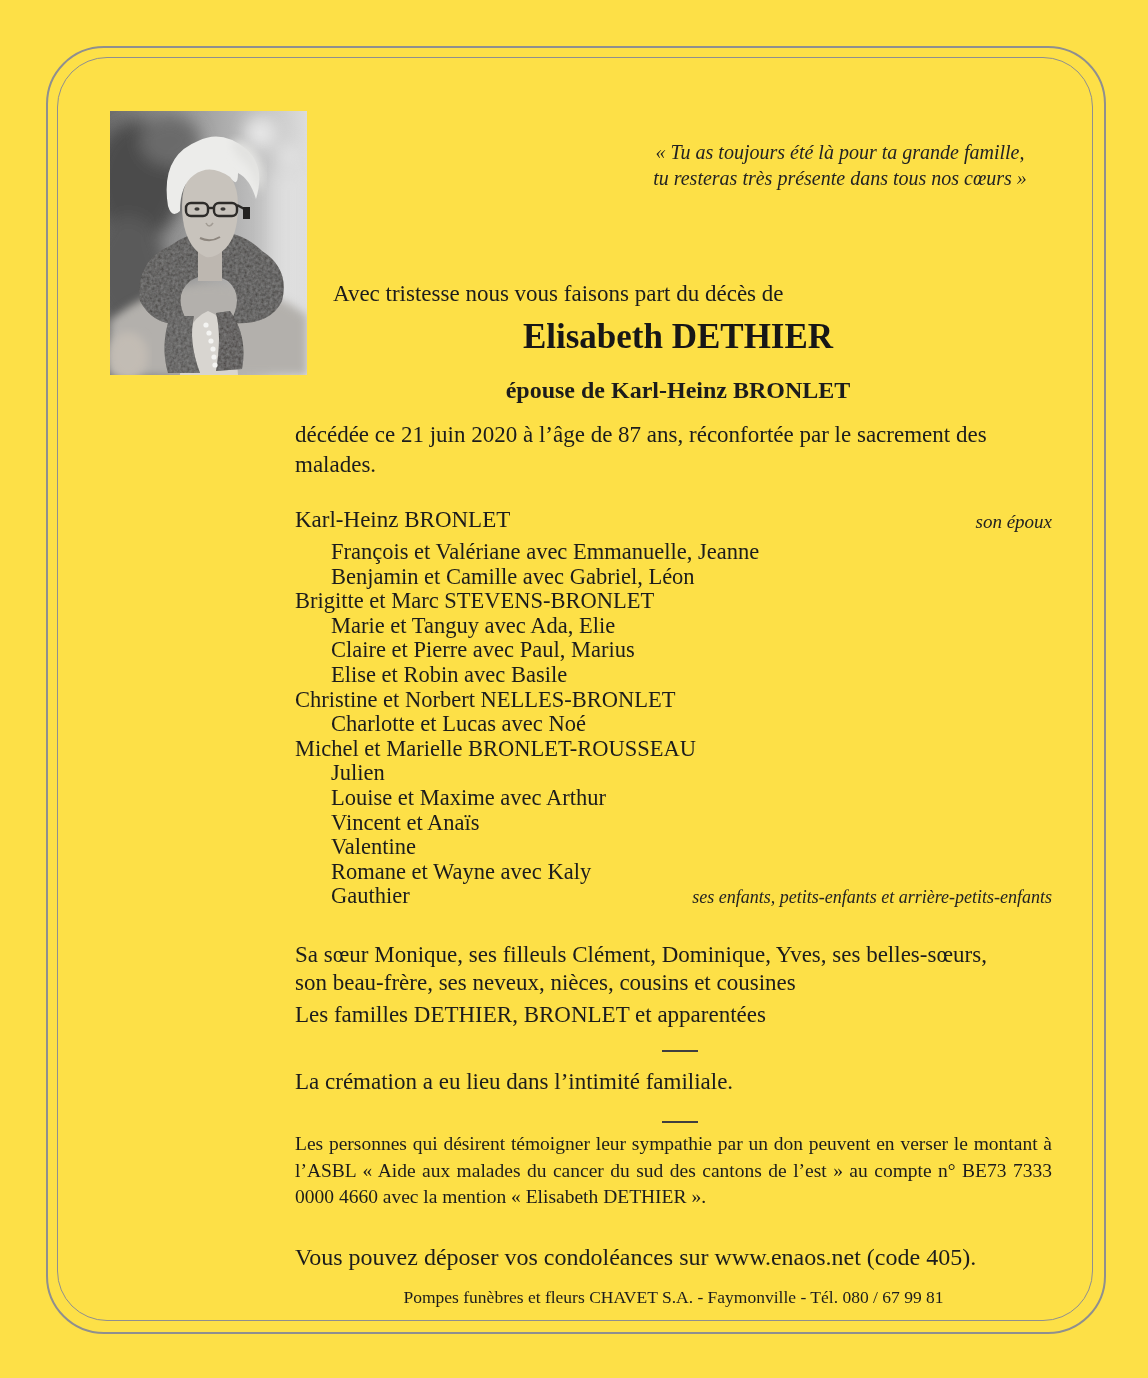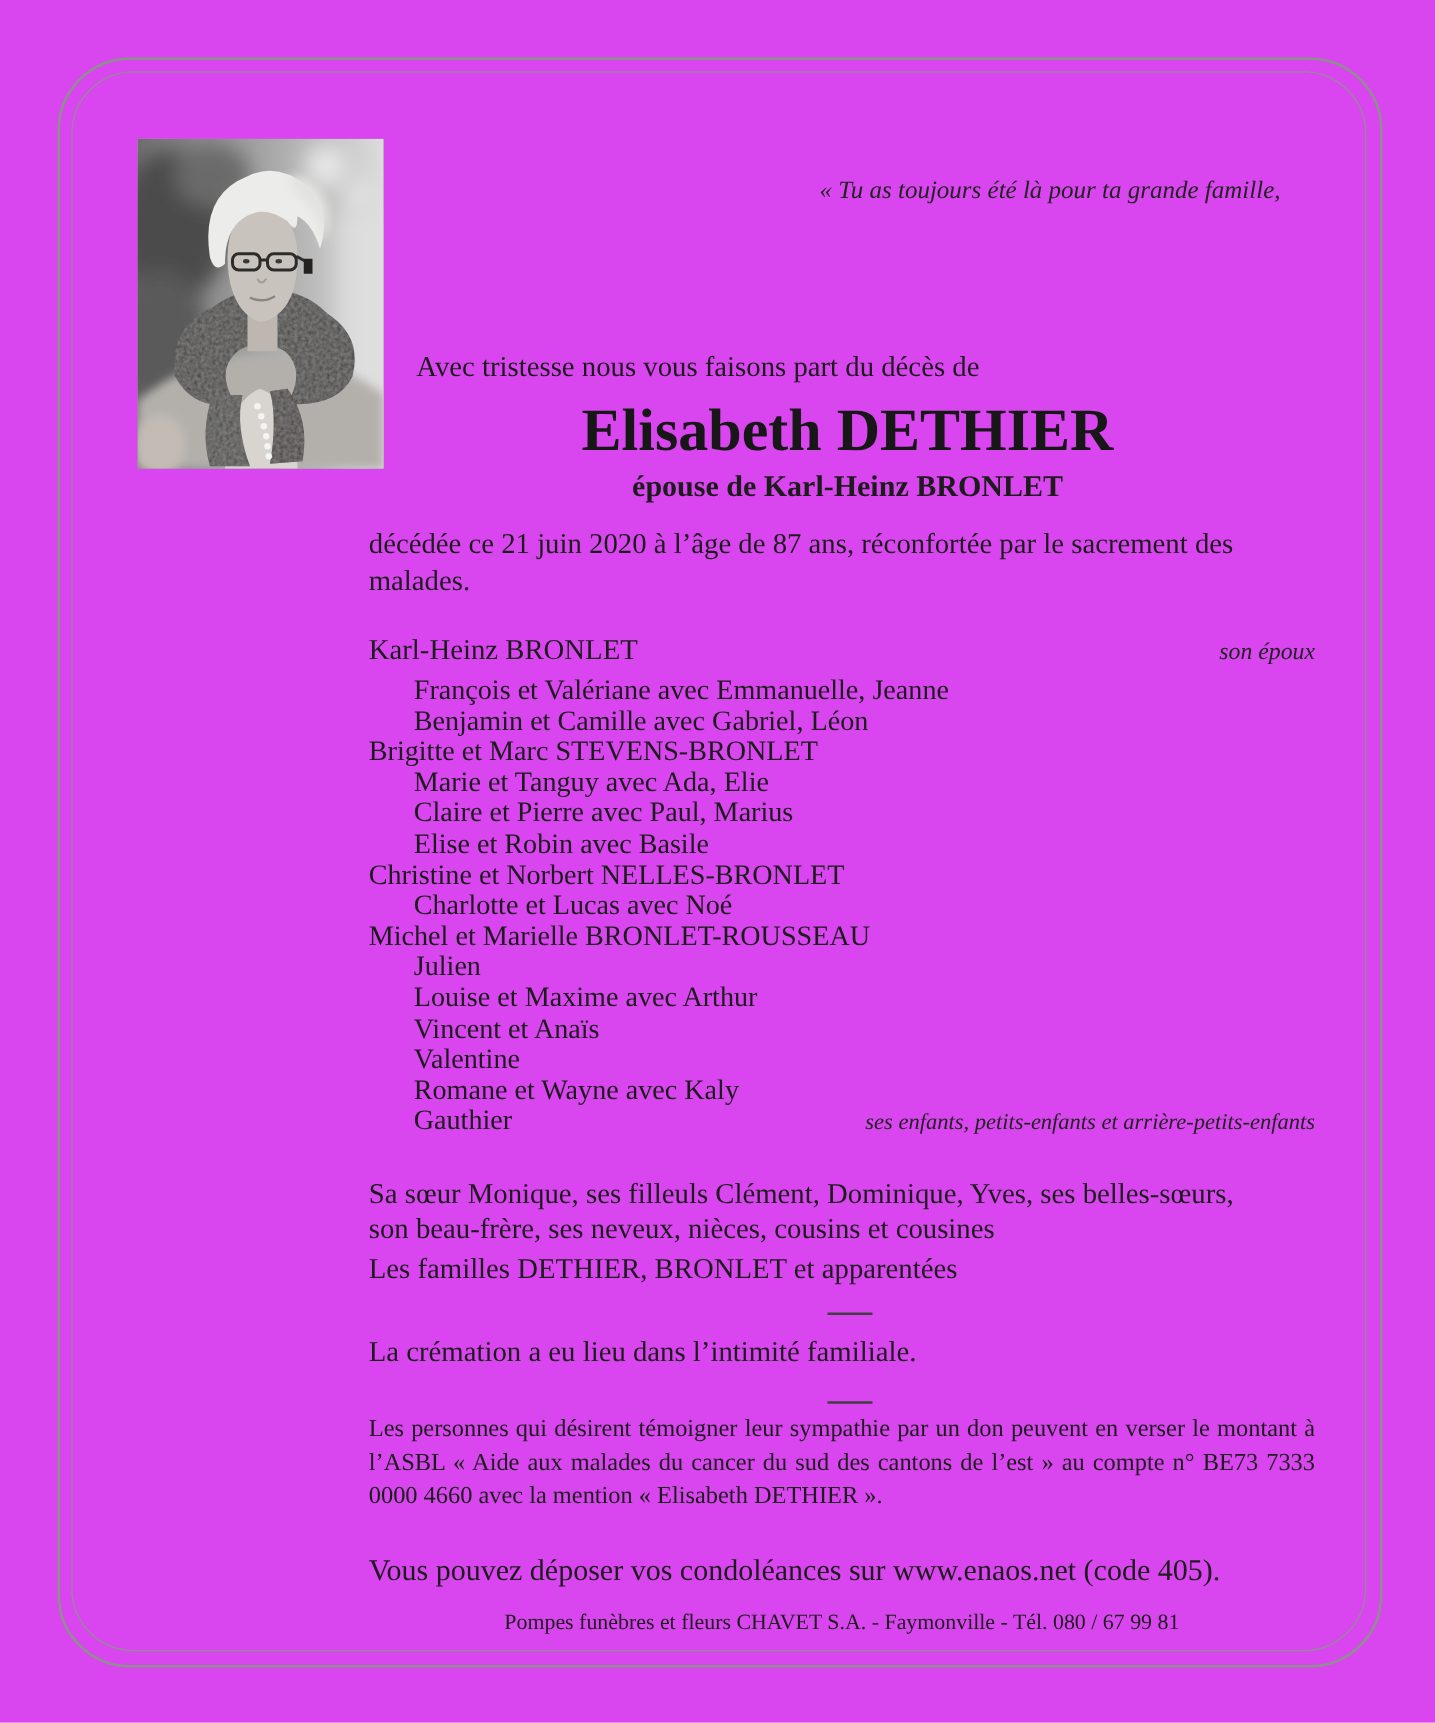--- a/index.html
+++ b/index.html
@@ -4,21 +4,21 @@
 <style>
   html,body{margin:0;padding:0;}
   body{
     width:1148px;height:1378px;
     background:#ffffff;
     font-family:"Liberation Serif", serif;
     color:#1c1c1c;
     position:relative;
     overflow:hidden;
   }
-  .page{position:absolute;inset:0;background:#d946ef;font-family:Liberation Serif, serif;}
+  .page{position:absolute;inset:0;background:#fde047;font-family:Liberation Serif, serif;}
 
   
   .frame-outer{
     position:absolute;left:46px;top:46px;width:1056px;height:1284px;
     border:2px solid #8f8f8f;border-radius:58px;
   }
   .frame-inner{
     position:absolute;left:57px;top:57px;width:1034px;height:1262px;
     border:1.5px solid #8f8f8f;border-radius:50px;
   }
@@ -33,21 +33,21 @@
     position:absolute;left:620px;top:139px;width:440px;
     text-align:center;font-style:italic;font-size:20px;line-height:26px;
     color:#222;
   }
   .intro{
     position:absolute;left:333px;top:281px;
     font-size:23px;
   }
   .title{
     position:absolute;left:240px;top:317px;width:876px;
-    text-align:center;font-size:48px;font-weight:bold;letter-spacing:0px;
+    text-align:center;font-size:35px;font-weight:bold;letter-spacing:0px;
     color:#171717;
   }
   .spouse{
     position:absolute;left:240px;top:377px;width:876px;
     text-align:center;font-size:24px;font-weight:bold;
   }
   .death-para{
     position:absolute;left:295px;top:420px;width:715px;
     font-size:23px;line-height:30px;
   }
@@ -180,20 +180,21 @@
         <circle cx="104" cy="246" r="2.6"></circle>
           <circle cx="105" cy="254" r="2.6"></circle>
       </g>
 
       <ellipse cx="18" cy="245" rx="20" ry="24" fill="#c2bcb4" filter="url(#blur4)"></ellipse>
     </svg>
   </div>
 
   <div class="quote">
     <div>« Tu as toujours été là pour ta grande famille,</div>
+    <div>tu resteras très présente dans tous nos cœurs »</div>
   </div>
 
   <div class="intro">Avec tristesse nous vous faisons part du décès de</div>
 
   <div class="title">Elisabeth DETHIER</div>
 
   <div class="spouse">épouse de Karl-Heinz BRONLET</div>
 
   <div class="death-para">décédée ce 21 juin 2020 à l’âge de 87 ans, réconfortée par le sacrement des malades.</div>
 

